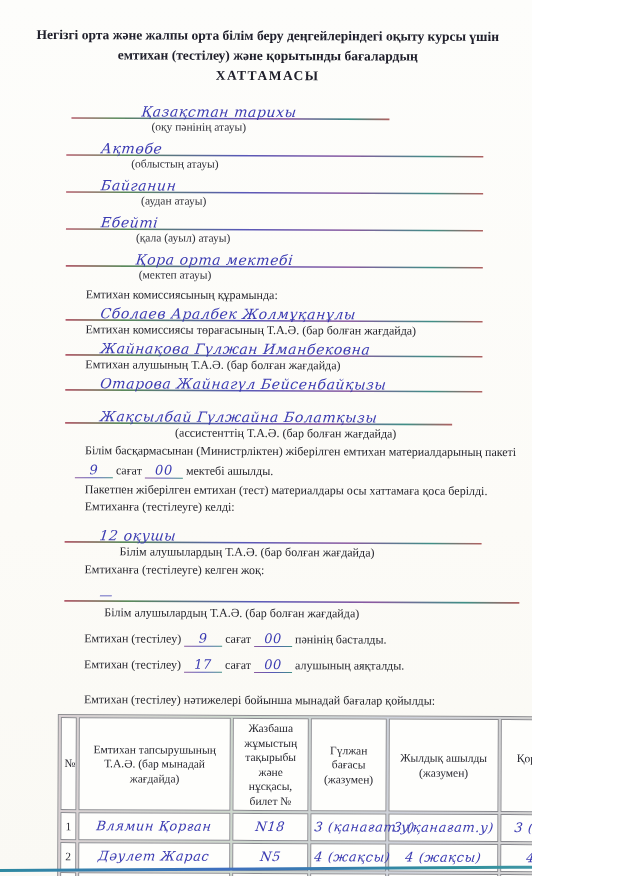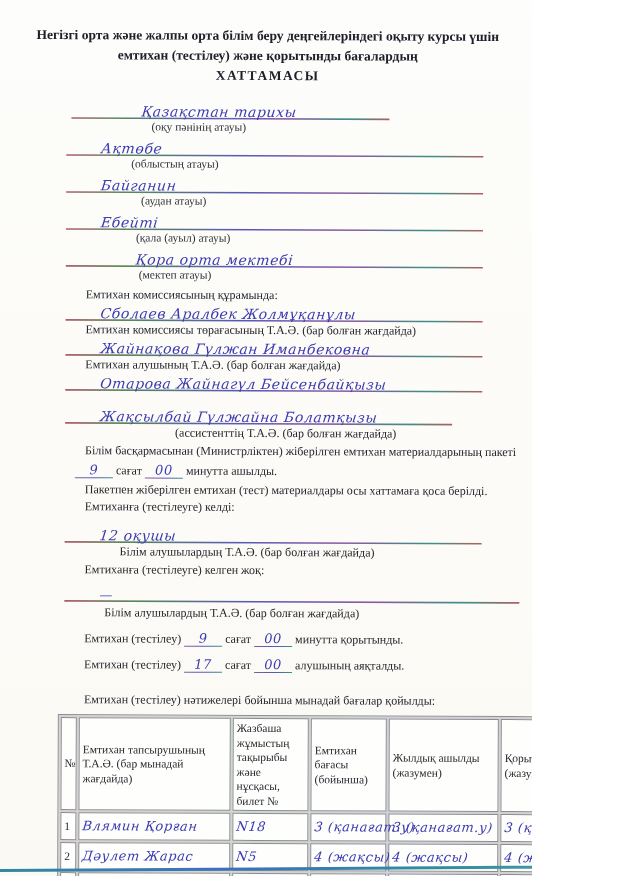--- a/index.html
+++ b/index.html
@@ -39,21 +39,21 @@
   .numline .hand{font-size:13px;transform:none;}
   .gap6{margin-top:6px;} .gap10{margin-top:10px;} .gap14{margin-top:14px;}
   .results-heading{margin-top:20px;}
   table.grades{
     margin:7px 0 0 59px;border-collapse:separate;border-spacing:2.5px;table-layout:fixed;
     background:linear-gradient(90deg,#d8cfd2,#cdd8cd 30%,#cdd0da 60%,#d6d2c9 100%);
     border:1px solid #8f8f93;width:568px;
   }
   table.grades td,table.grades th{
     background:#fefefc;border:1px solid #8b8b90;font-weight:normal;
-    font-size:11.5px;line-height:14.5px;text-align:left;vertical-align:middle;padding:2px 3px;margin-top:11px;
+    font-size:11.5px;line-height:14.5px;text-align:center;vertical-align:middle;padding:2px 3px;margin-top:11px;
   }
   table.grades th{height:82px;}
   table.grades td{height:22px;}
   td.name-cell{text-align:left;padding-left:8px;}
   td .hand{font-size:13px;}
   .rownum{font-size:11.5px;}
   .edge-bottom{
     position:absolute;left:-4px;width:650px;bottom:7px;height:2.5px;
     background:linear-gradient(90deg,#2e8aa0,#3f6fbf 35%,#2f8f9a 70%,#57a0b5);
     transform:rotate(-0.35deg);
@@ -125,40 +125,40 @@
     <div class="fline gap14" style="margin-right:80px">
       <span class="hand">Жақсылбай Гүлжайна Болатқызы</span>
     </div>
     <div class="p indent3" style="margin-top:1px">(ассистенттің Т.А.Ә. (бар болған жағдайда)</div>
 
     <div class="p">Білім басқармасынан (Министрліктен) жіберілген емтихан материалдарының пакеті</div>
     <div class="p" style="margin-left:75px;margin-top:4px">
       <span class="numline"><span class="hand">9</span></span>
       <span>сағат</span>
       <span class="numline"><span class="hand">00</span></span>
-      <span>минутта ашылды.</span>
+      <span>мектебі ашылды.</span>
     </div>
     <div class="p" style="margin-top:4px">Пакетпен жіберілген емтихан (тест) материалдары осы хаттамаға қоса берілді.</div>
     <div class="p" style="margin-top:2px">Емтиханға (тестілеуге) келді:</div>
     <div class="fline gap10">
       <span class="hand">12 оқушы</span>
     </div>
     <div class="p indent1" style="margin-top:1px">Білім алушылардың Т.А.Ә. (бар болған жағдайда)</div>
     <div class="p" style="margin-top:3px">Емтиханға (тестілеуге) келген жоқ:</div>
     <div class="fline gap6" style="margin-right:12px">
       <span class="hand dash-hand">—</span>
     </div>
     <div class="p indent2" style="margin-top:3px">Білім алушылардың Т.А.Ә. (бар болған жағдайда)</div>
 
     <div class="p gap10">
       <span>Емтихан (тестілеу)</span>
       <span class="numline"><span class="hand">9</span></span>
       <span>сағат</span>
       <span class="numline"><span class="hand">00</span></span>
-      <span>минутта қорытынды.</span>
+      <span>пәнінің басталды.</span>
     </div>
     <div class="p gap10">
       <span>Емтихан (тестілеу)</span>
       <span class="numline"><span class="hand">17</span></span>
       <span>сағат</span>
       <span class="numline"><span class="hand">00</span></span>
       <span>алушының аяқталды.</span>
     </div>
 
     <div class="p results-heading">Емтихан (тестілеу) нәтижелері бойынша мынадай бағалар қойылды:</div>
@@ -170,21 +170,21 @@
           <col style="width:76px">
         <col style="width:76px">
           <col style="width:110px">
           <col style="width:128px">
       </colgroup>
       <tbody>
           <tr>
         <th>№</th>
         <th>Емтихан тапсырушының Т.А.Ә. (бар мынадай жағдайда)</th>
         <th>Жазбаша жұмыстың тақырыбы және нұсқасы, билет №</th>
-        <th>Емтихан бағасы (бойынша)</th>
+        <th>Гүлжан бағасы (жазумен)</th>
         <th>Жылдық ашылды (жазумен)</th>
         <th>Қорытынды бағасы (жазумен)</th>
       </tr>
       <tr>
         <td class="rownum">1</td>
         <td class="name-cell"><span class="hand">Влямин Қорған</span></td>
         <td><span class="hand">N18</span></td>
         <td><span class="hand">3 (қанағат.у)</span></td>
         <td><span class="hand">3 (қанағат.у)</span></td>
         <td><span class="hand">3 (қанағат.у)</span></td>

